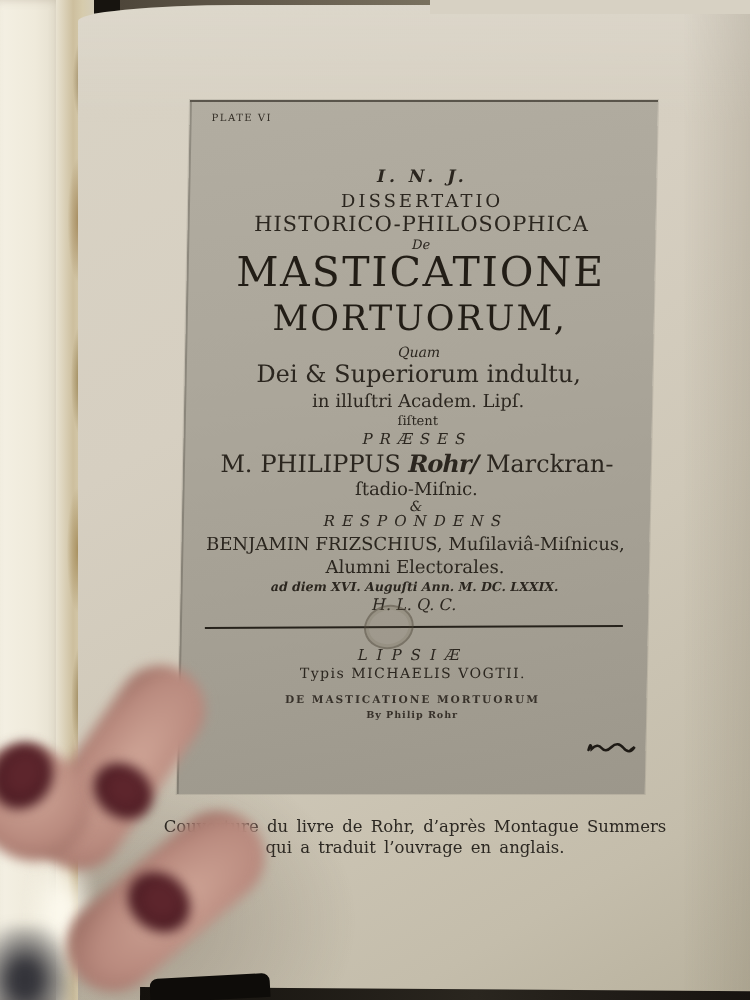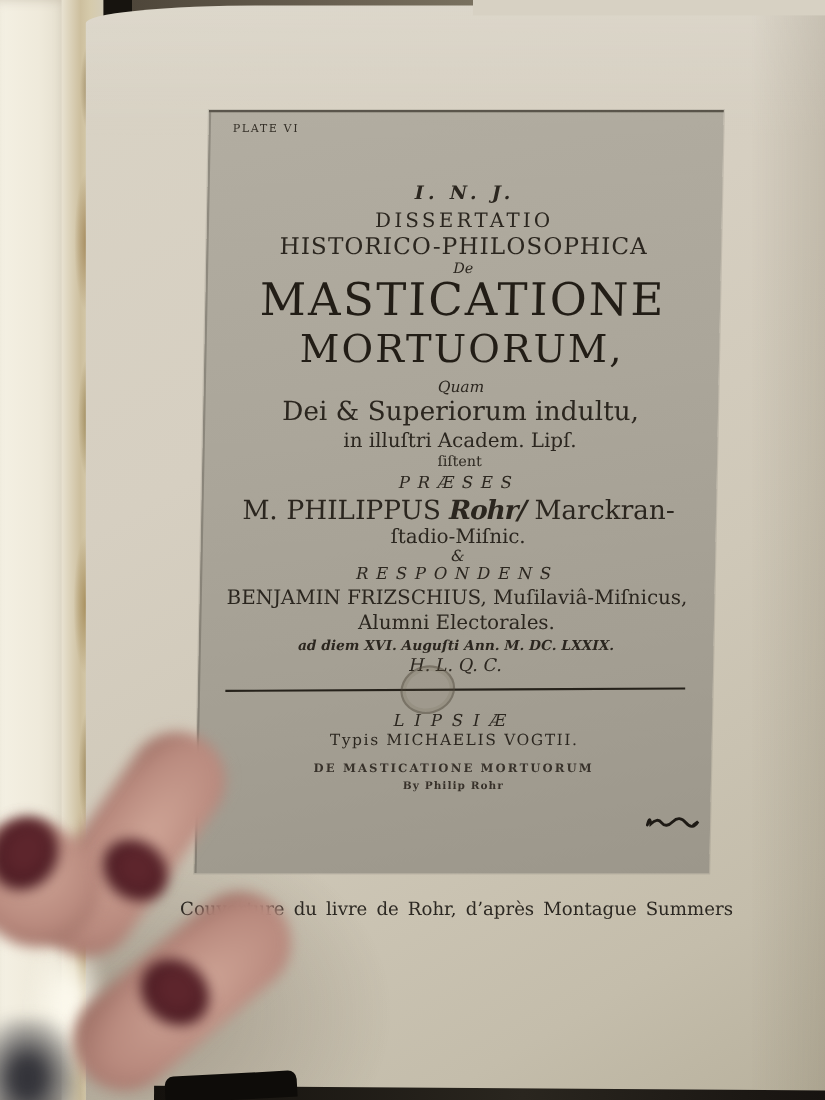--- a/index.html
+++ b/index.html
@@ -156,20 +156,21 @@
     <div class="pt modtitle">DE MASTICATIONE MORTUORUM</div>
     <div class="pt byline">By Philip Rohr</div>
 
     <svg class="scribble" width="52" height="20" viewBox="0 0 52 20">
       <path d="M3,14 q2,-9 3,-1 q6,-6 10,-1 t10,-1 t12,1 t11,-1 l-4,3" fill="none" stroke="#1e1a15" stroke-width="2.6" stroke-linecap="round"></path>
     </svg>
   </div>
 
   <div class="caption">
     <div>Couverture du livre de Rohr, d’après Montague Summers</div>
+    <div>qui a traduit l’ouvrage en anglais.</div>
   </div>
 
   <div class="page-glint blur"></div>
   <div class="dark-ring blur"></div>
   <div class="finger f-mid blur"></div>
   <div class="finger f-low blur"></div>
   <div class="finger f-top blur"></div>
   <div class="nail n-top blur"></div>
   <div class="nail n-mid blur"></div>
   <div class="nail n-low blur"></div>

